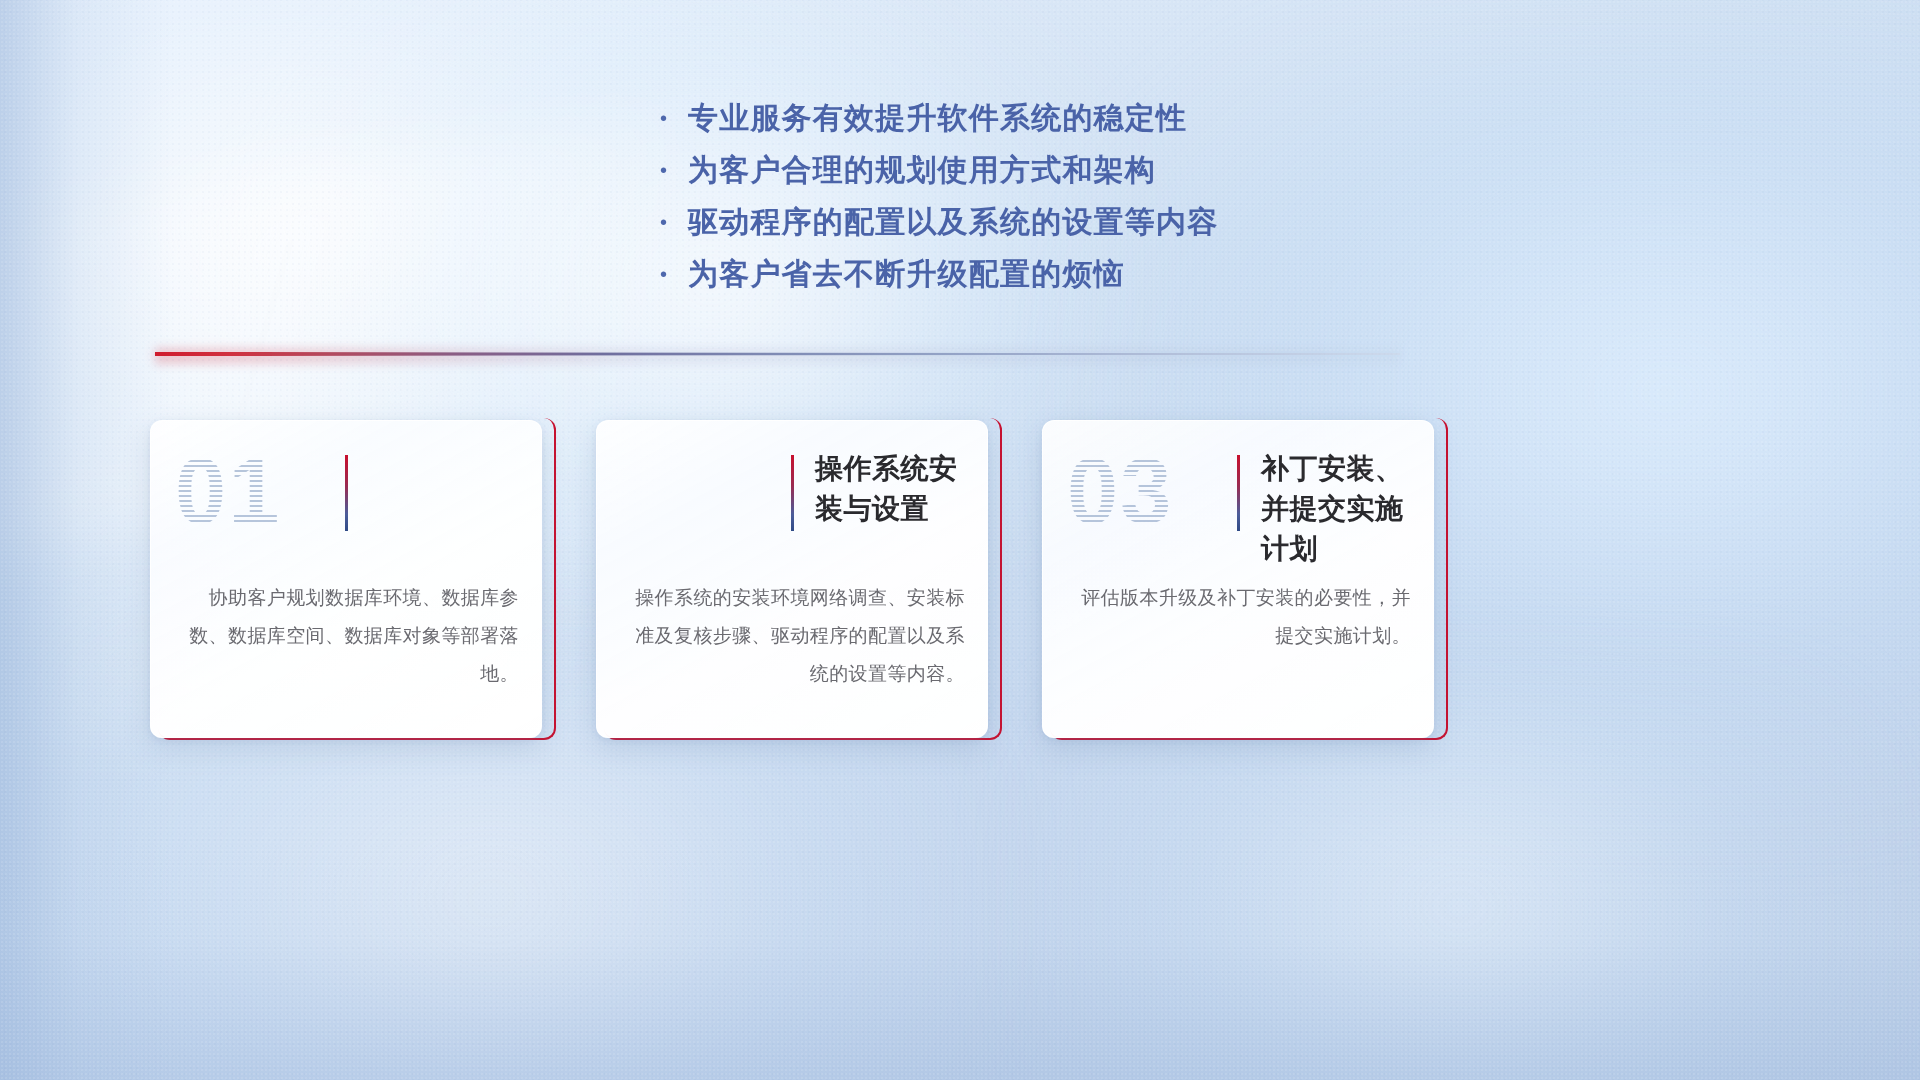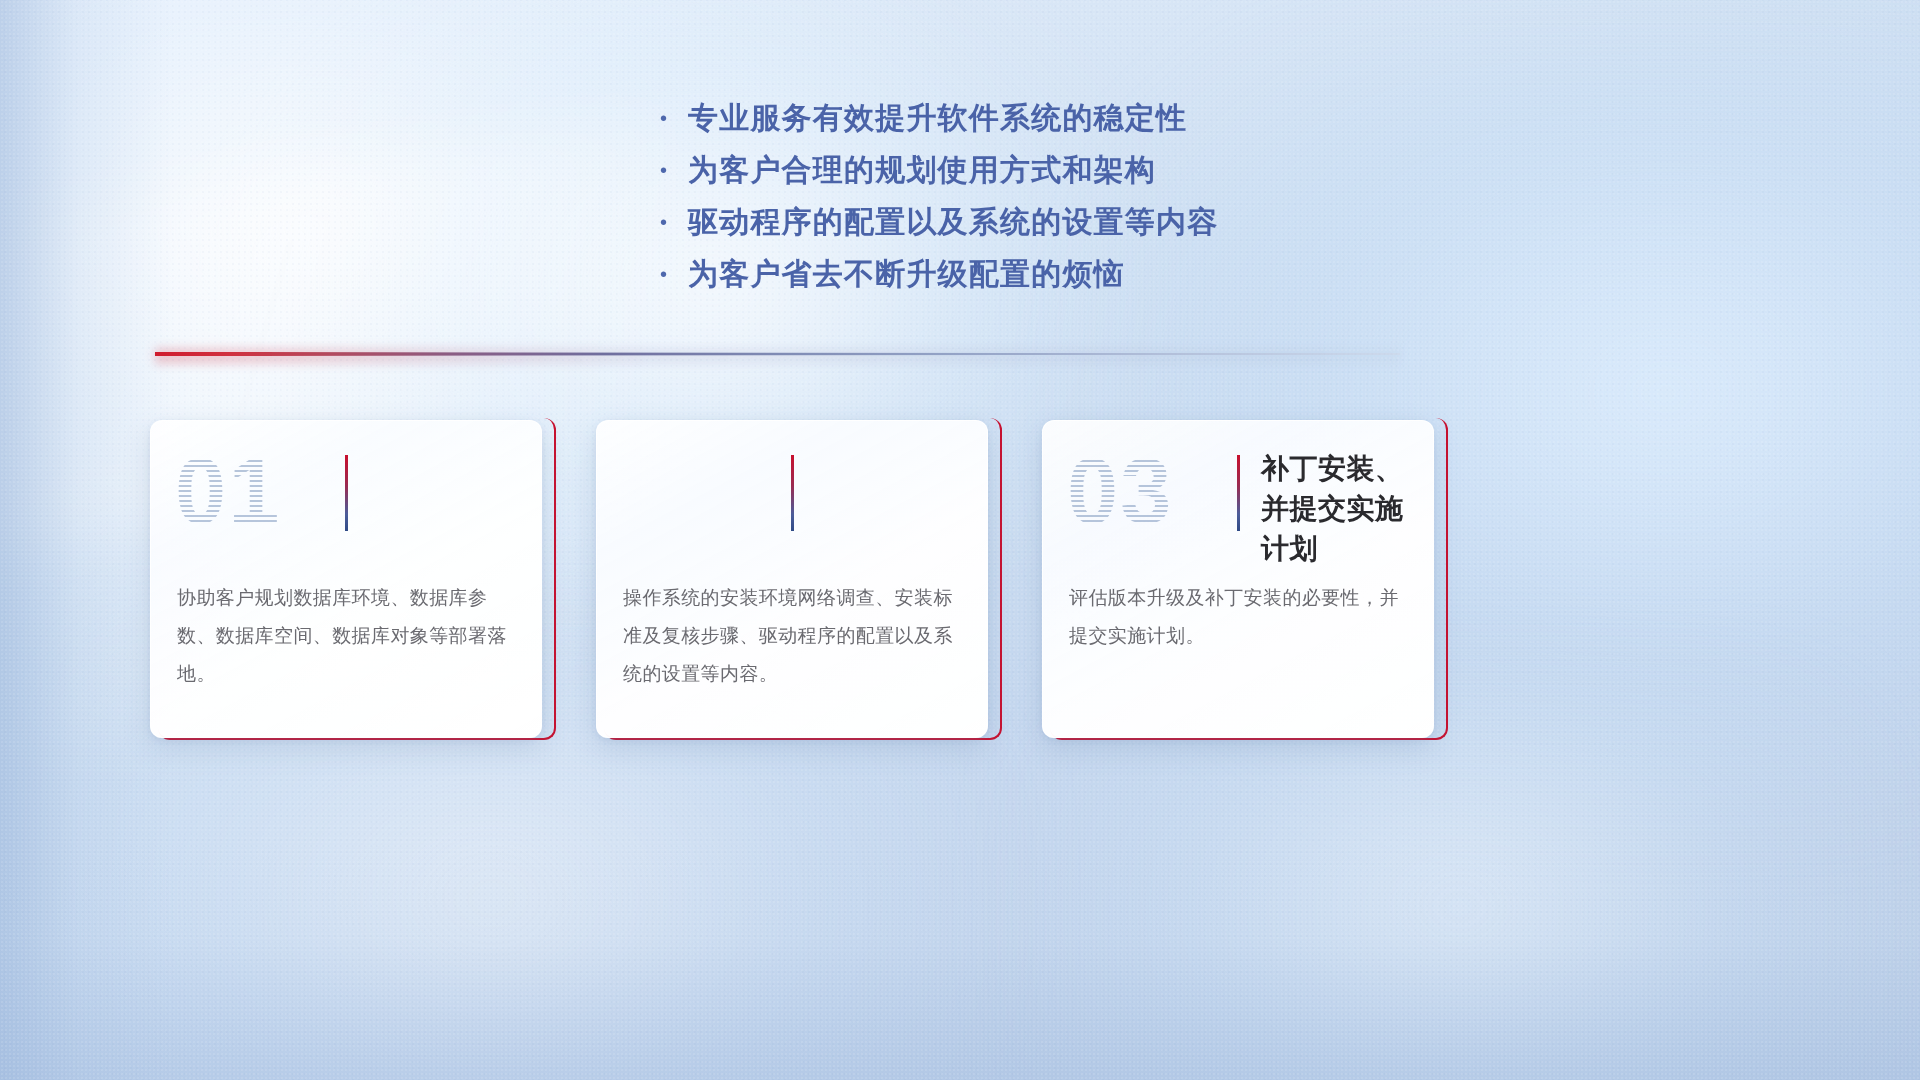--- a/index.html
+++ b/index.html
@@ -159,21 +159,21 @@
     background:linear-gradient(180deg, #c8102e 0%, #9b2a50 40%, #4c5d9a 78%, #2f4a86 100%);
   }
   .card-title {
     position:absolute; left:218px; top:28px; width:160px;
     font-size:28px; font-weight:700; line-height:1.42;
     color:#2a2a2e; letter-spacing:.5px;
   }
   .card-body {
     position:absolute; left:26px; top:158px; width:342px;
     font-size:19px; line-height:2.0;
-    color:#6a6a70; letter-spacing:.4px;
+    color:#6a6a70; letter-spacing:.4px;text-align:right;
   }
 </style>
 </head>
 <body>
 
 <div id="bg">
   <div class="bg-base"></div>
   <div class="bloom-1"></div>
   <div class="bloom-2"></div>
   <div class="bloom-3"></div>
@@ -226,20 +226,21 @@
       </div>
       <div class="card-body">协助客户规划数据库环境、数据库参数、数据库空间、数据库对象等部署落地。</div>
     </div>
   </div>
 
   <div class="card-wrap">
     <div class="card-accent"></div>
     <div class="card">
       <div class="card-head">
         <div class="head-bar"></div>
+        <div class="card-title">操作系统安装与设置</div>
       </div>
       <div class="card-body">操作系统的安装环境网络调查、安装标准及复核步骤、驱动程序的配置以及系统的设置等内容。</div>
     </div>
   </div>
 
   <div class="card-wrap">
     <div class="card-accent"></div>
     <div class="card">
       <div class="card-head">
         <div class="ghost-num">03</div>

